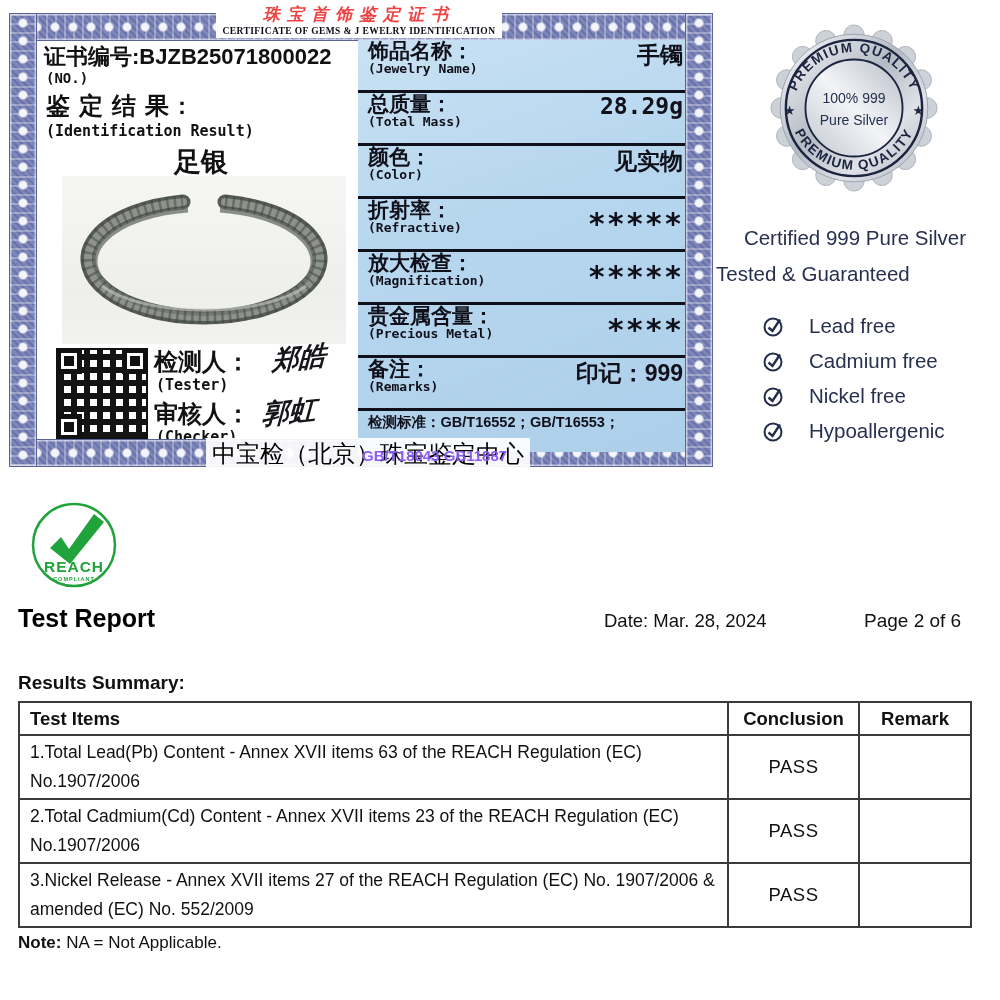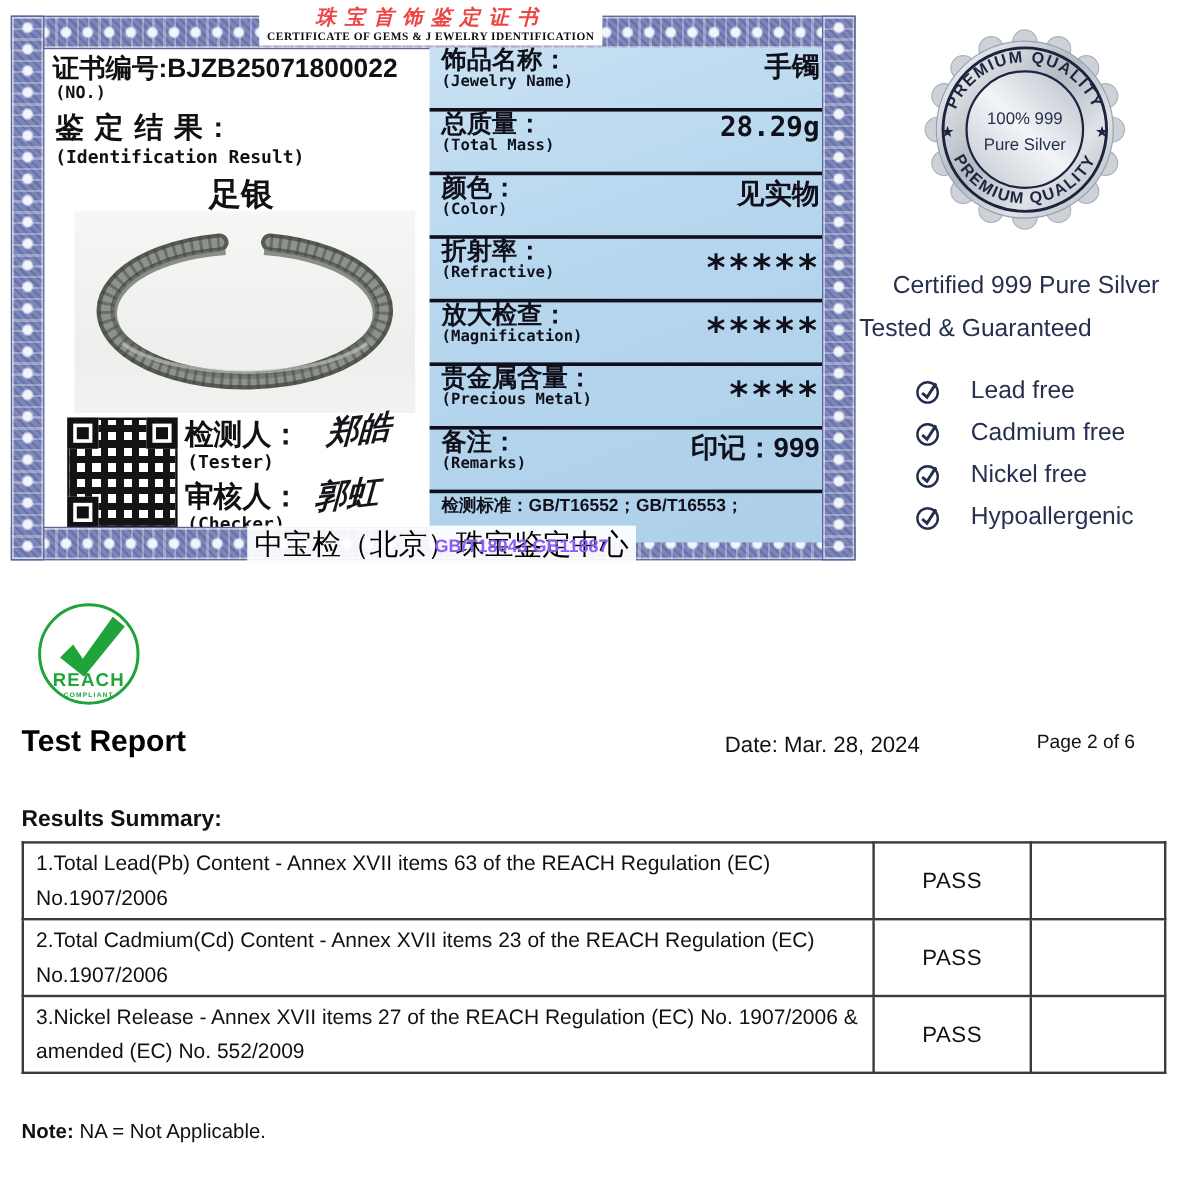--- a/index.html
+++ b/index.html
@@ -77,21 +77,21 @@
   .claim-item { display:flex; align-items:center; gap:25px; height:35px; padding-left:46px;text-align:right; }
   .claim-item span { font-size:20.5px; }
 
   .reach { position:absolute; left:28px; top:496px; width:92px; height:96px; }
 
   
   .report-row { position:absolute; left:0; top:604px; width:1000px; height:34px; }
   .report-row .rt { position:absolute; left:18px; top:0; font-size:25px; font-weight:bold; color:#000; }
   .report-row .rn { position:absolute; left:263px; top:6px; font-size:18.5px; }
   .report-row .rd { position:absolute; left:604px; top:6px; font-size:18.5px; }
-  .report-row .rp { position:absolute; left:864px; top:6px; font-size:16px; }
+  .report-row .rp { position:absolute; left:864px; top:6px; font-size:19px; }
 
   .summary-h { position:absolute; left:18px; top:672px; font-size:19px; font-weight:bold; }
   table.results { position:absolute; left:18px; top:701px; width:952px; border-collapse:collapse; table-layout:fixed; }
   table.results th, table.results td { border:2px solid #3b3b3b; }
   table.results th { font-size:18.5px; font-weight:bold; text-align:left; padding:4px 10px; height:33px; }
   table.results th.cc, table.results td.cc { text-align:center; }
   table.results td.item { font-size:17.5px; padding:2px 10px; line-height:29px; height:62px; }
   table.results td.cc { font-size:18.5px; letter-spacing:.5px; }
   .note { position:absolute; left:18px; top:933px; font-size:17px; }
   .note b { font-weight:bold; }
@@ -303,20 +303,25 @@
 
   <div class="summary-h">Results Summary:</div>
 
   <table class="results">
     <colgroup>
         <col style="width:709px">
         <col style="width:131px">
         <col style="width:112px">
       </colgroup>
     <tbody>
+        <tr>
+      <th>Test Items</th>
+      <th class="cc">Conclusion</th>
+      <th class="cc">Remark</th>
+    </tr>
     <tr>
       <td class="item">1.Total Lead(Pb) Content - Annex XVII items 63 of the REACH Regulation (EC) No.1907/2006</td>
       <td class="cc">PASS</td>
       <td class="cc"></td>
     </tr>
     <tr>
       <td class="item">2.Total Cadmium(Cd) Content - Annex XVII items 23 of the REACH Regulation (EC) No.1907/2006</td>
       <td class="cc">PASS</td>
       <td class="cc"></td>
     </tr>

